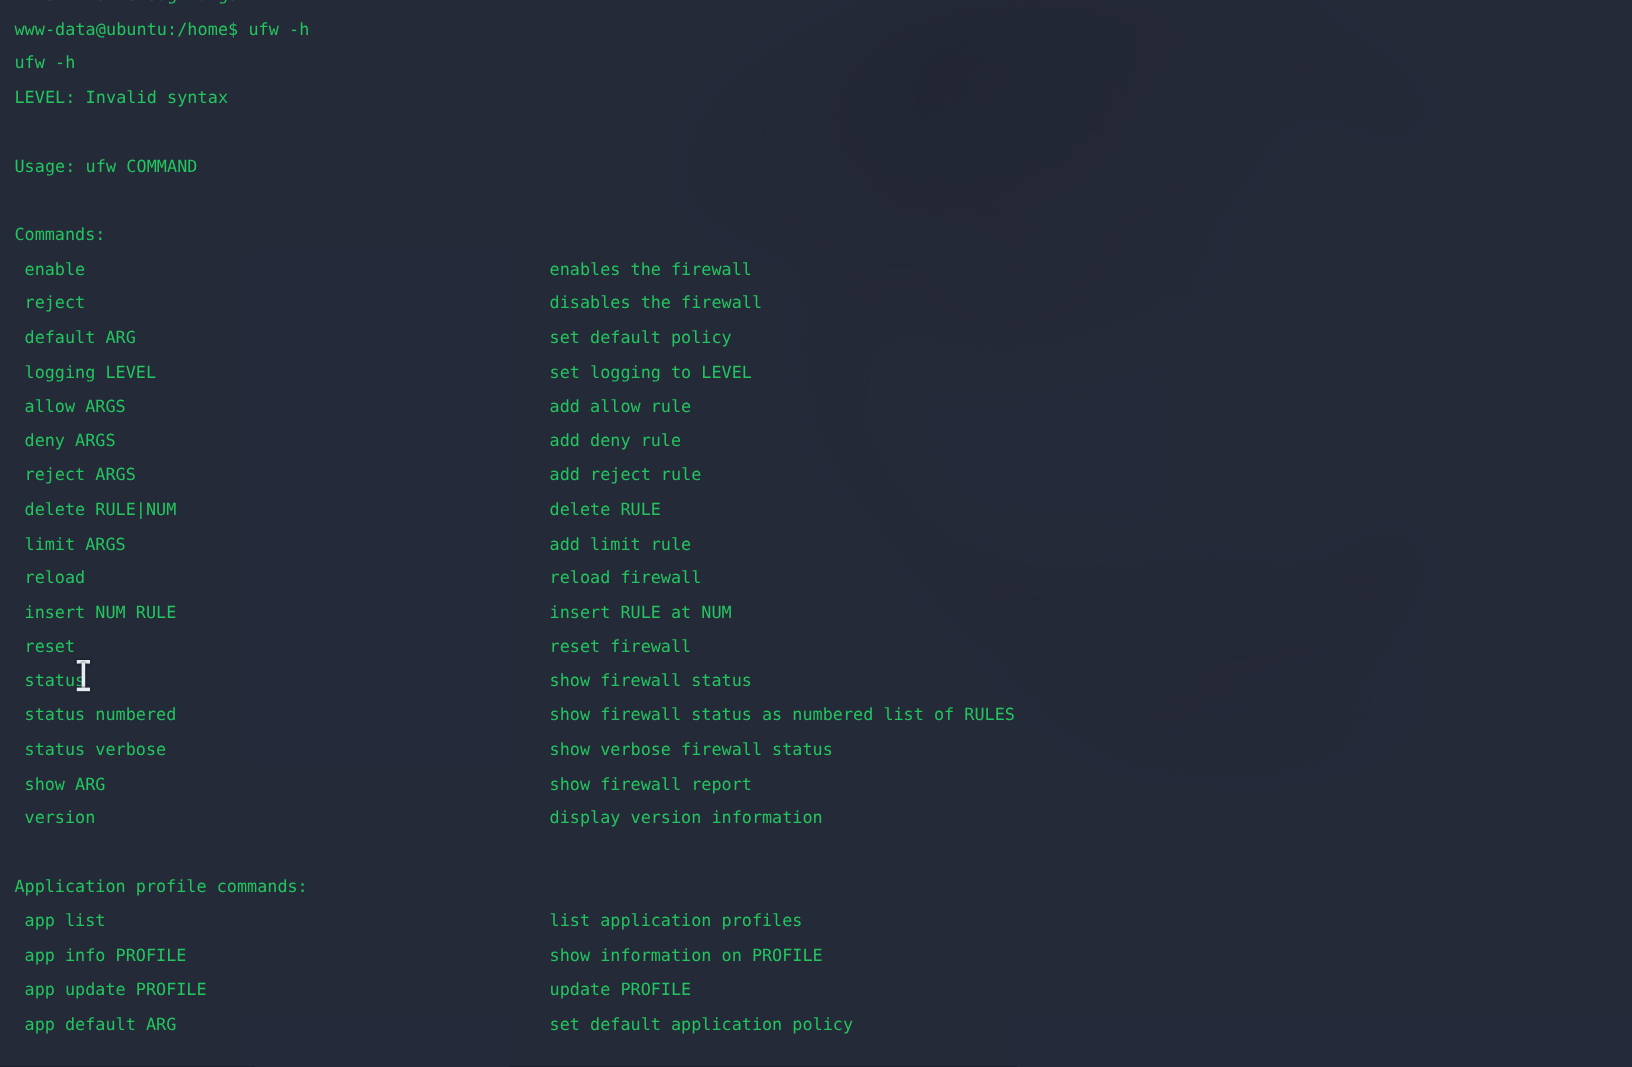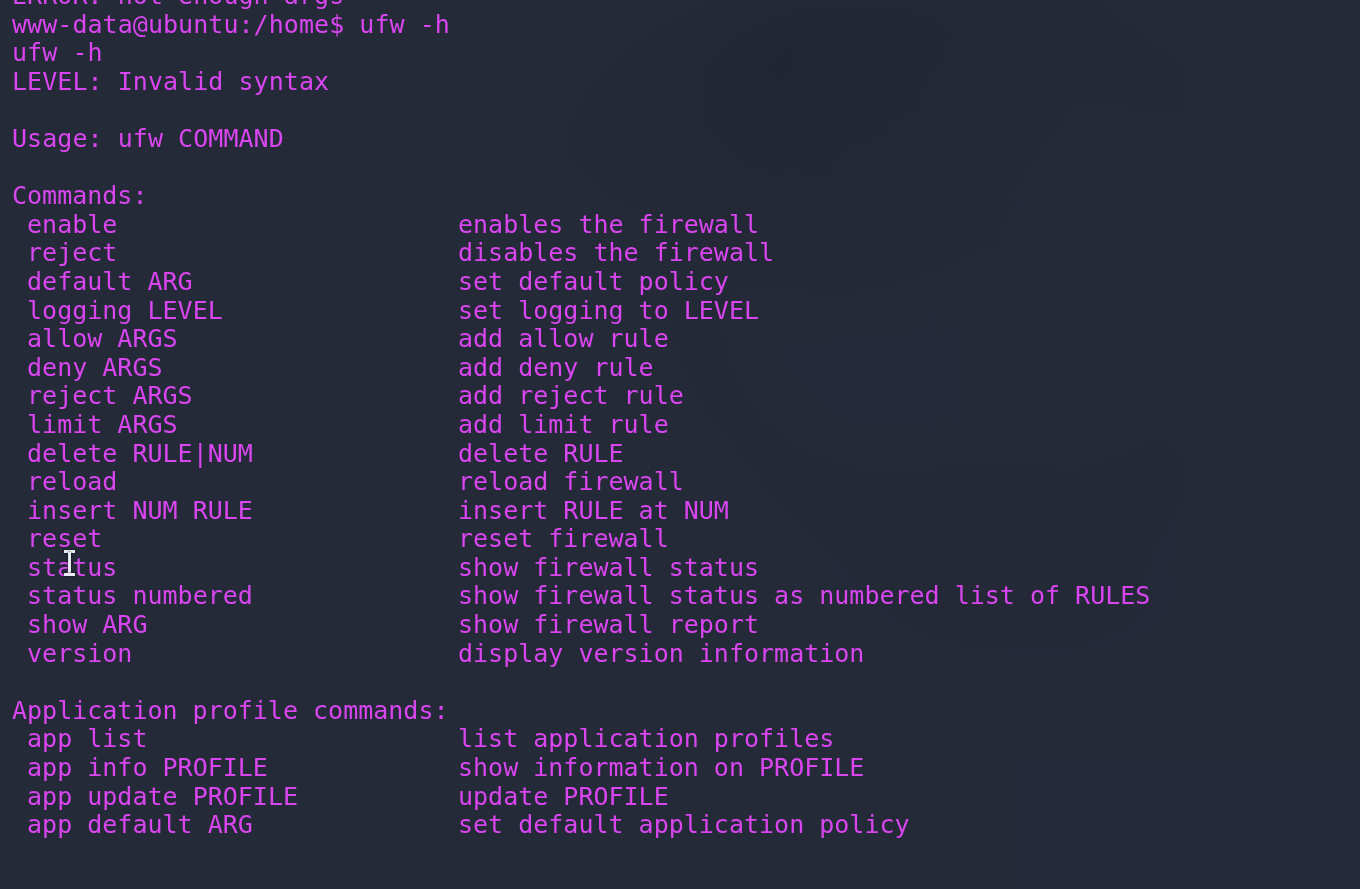--- a/index.html
+++ b/index.html
@@ -7,23 +7,23 @@
     padding: 0;
     background: #0d1017;
   }
   #terminal {
     position: relative;
     width: 1360px;
     height: 889px;
     overflow: hidden;
     background: #262b3b;
     font-family: "DejaVu Sans Mono", "Liberation Mono", monospace;
-    font-size: 25px;
+    font-size: 14px;
     line-height: 28.6px;
-    color: #d946ef;
+    color: #22c55e;
     -webkit-font-smoothing: antialiased;
   }
 
   
   #wallpaper {
     position: absolute;
     inset: -80px;
     pointer-events: none;
     z-index: 0;
     filter: blur(26px);
@@ -190,27 +190,28 @@
     <div class="section">Commands:</div>
 
     <div id="commands-list">
         <div class="cmd-row"> <span class="cmd-name">enable</span><span class="cmd-desc">enables the firewall</span></div>
         <div class="cmd-row"> <span class="cmd-name">reject</span><span class="cmd-desc">disables the firewall</span></div>
         <div class="cmd-row"> <span class="cmd-name">default ARG</span><span class="cmd-desc">set default policy</span></div>
         <div class="cmd-row"> <span class="cmd-name">logging LEVEL</span><span class="cmd-desc">set logging to LEVEL</span></div>
         <div class="cmd-row"> <span class="cmd-name">allow ARGS</span><span class="cmd-desc">add allow rule</span></div>
         <div class="cmd-row"> <span class="cmd-name">deny ARGS</span><span class="cmd-desc">add deny rule</span></div>
         <div class="cmd-row"> <span class="cmd-name">reject ARGS</span><span class="cmd-desc">add reject rule</span></div>
+        <div class="cmd-row"> <span class="cmd-name">delete RULE|NUM</span><span class="cmd-desc">delete RULE</span></div>
         <div class="cmd-row"> <span class="cmd-name">limit ARGS</span><span class="cmd-desc">add limit rule</span></div>
-        <div class="cmd-row"> <span class="cmd-name">delete RULE|NUM</span><span class="cmd-desc">delete RULE</span></div>
         <div class="cmd-row"> <span class="cmd-name">reload</span><span class="cmd-desc">reload firewall</span></div>
         <div class="cmd-row"> <span class="cmd-name">insert NUM RULE</span><span class="cmd-desc">insert RULE at NUM</span></div>
         <div class="cmd-row"> <span class="cmd-name">reset</span><span class="cmd-desc">reset firewall</span></div>
         <div class="cmd-row"> <span class="cmd-name">status</span><span class="cmd-desc">show firewall status</span></div>
         <div class="cmd-row"> <span class="cmd-name">status numbered</span><span class="cmd-desc">show firewall status as numbered list of RULES</span></div>
+        <div class="cmd-row"> <span class="cmd-name">status verbose</span><span class="cmd-desc">show verbose firewall status</span></div>
         <div class="cmd-row"> <span class="cmd-name">show ARG</span><span class="cmd-desc">show firewall report</span></div>
         <div class="cmd-row"> <span class="cmd-name">version</span><span class="cmd-desc">display version information</span></div>
       </div>
 
     <div class="blank"></div>
     <div class="section">Application profile commands:</div>
 
     <div id="app-commands-list">
         <div class="cmd-row"> <span class="cmd-name">app list</span><span class="cmd-desc">list application profiles</span></div>
         <div class="cmd-row"> <span class="cmd-name">app info PROFILE</span><span class="cmd-desc">show information on PROFILE</span></div>

